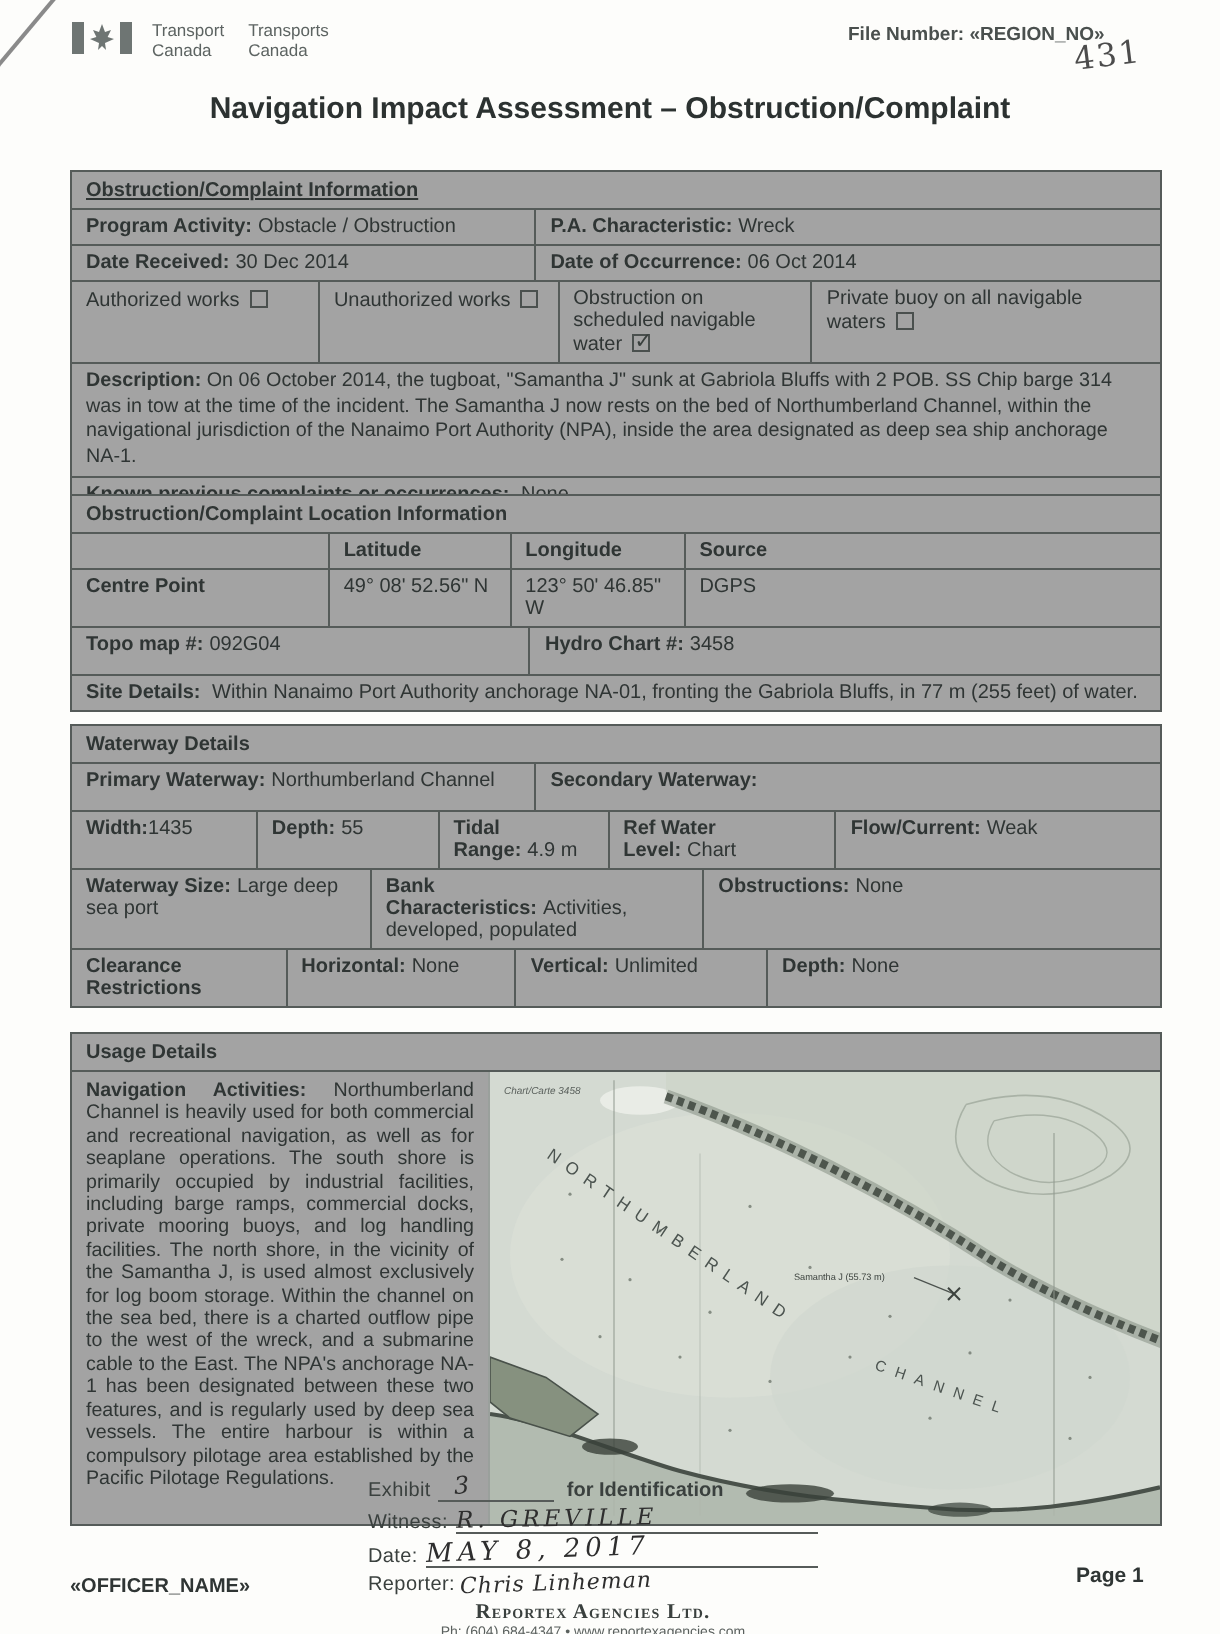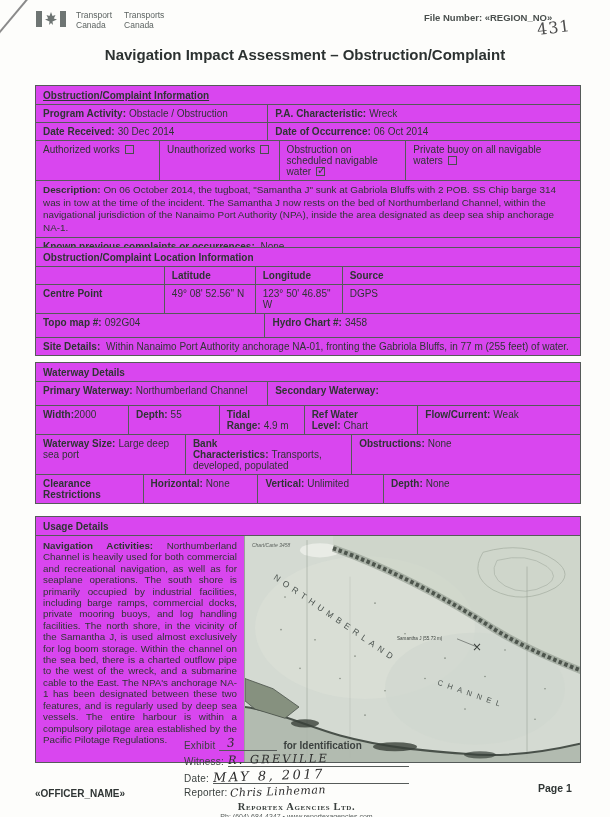--- a/index.html
+++ b/index.html
@@ -15,21 +15,21 @@
   
   .logo { position:absolute; top:10px; left:35px; display:flex; align-items:flex-start; gap:9px; }
   .logo-text { font-size:8.5px; line-height:10px; color:#5d6462; display:flex; gap:12px; }
   .file-number { position:absolute; top:12px; left:424px; font-size:9.5px; font-weight:bold; color:#4a504e; }
   .hand-431 { position:absolute; top:18px; left:537px; font-family:"DejaVu Serif", serif;
     font-size:16px; color:#4c4c4c; transform:rotate(-7deg); letter-spacing:1px; }
   .title { position:absolute; top:46px; left:0; width:100%; text-align:center;
     font-size:15px; font-weight:bold; color:#2c3231; }
 
   
-  .box { position:absolute; left:35px; width:546px; border:1.6px solid #555b59; background:#d946ef; }
+  .box { position:absolute; left:35px; width:546px; border:1.6px solid #555b59; background:#a3a3a3; }
   .sec-head { font-size:10px; font-weight:bold; padding:4px 7px 3px; }
   .sec-head.ul { text-decoration:underline; }
   .row { display:flex; border-top:1.4px solid #555b59; }
   .cell { padding:3px 7px; border-left:1.4px solid #555b59; font-size:10px; }
   .cell:first-child { border-left:none; }
   .lbl { font-weight:bold; }
   .val { margin-left:3px; }
   .blockrow { border-top:1.4px solid #555b59; padding:3px 7px; font-size:10px; }
 
   
@@ -183,41 +183,41 @@
     <div class="row" style="min-height:24px;">
       <div class="cell w-primary">
         <span class="lbl">Primary Waterway:</span><span class="val">Northumberland Channel</span>
       </div>
       <div class="cell w-secondary">
         <span class="lbl">Secondary Waterway:</span><span class="val"></span>
       </div>
     </div>
     <div class="row">
       <div class="cell w1">
-        <span class="lbl">Width:</span><span>2000</span>
+        <span class="lbl">Width:</span><span>1435</span>
       </div>
       <div class="cell w2">
         <span class="lbl">Depth:</span><span class="val">55</span>
       </div>
       <div class="cell w3">
         <span class="lbl">Tidal Range:</span><span class="val">4.9 m</span>
       </div>
       <div class="cell w4">
         <span class="lbl">Ref Water Level:</span><span class="val">Chart</span>
       </div>
       <div class="cell w5">
         <span class="lbl">Flow/Current:</span><span class="val">Weak</span>
       </div>
     </div>
     <div class="row">
       <div class="cell x1">
         <span class="lbl">Waterway Size:</span><span class="val">Large deep sea port</span>
       </div>
       <div class="cell x2">
-        <span class="lbl">Bank Characteristics:</span><span class="val">Transports, developed, populated</span>
+        <span class="lbl">Bank Characteristics:</span><span class="val">Activities, developed, populated</span>
       </div>
       <div class="cell x3">
         <span class="lbl">Obstructions:</span><span class="val">None</span>
       </div>
     </div>
     <div class="row" style="min-height:23px;">
       <div class="cell c1 lbl">Clearance Restrictions</div>
       <div class="cell c2">
         <span class="lbl">Horizontal:</span><span class="val">None</span>
       </div>

